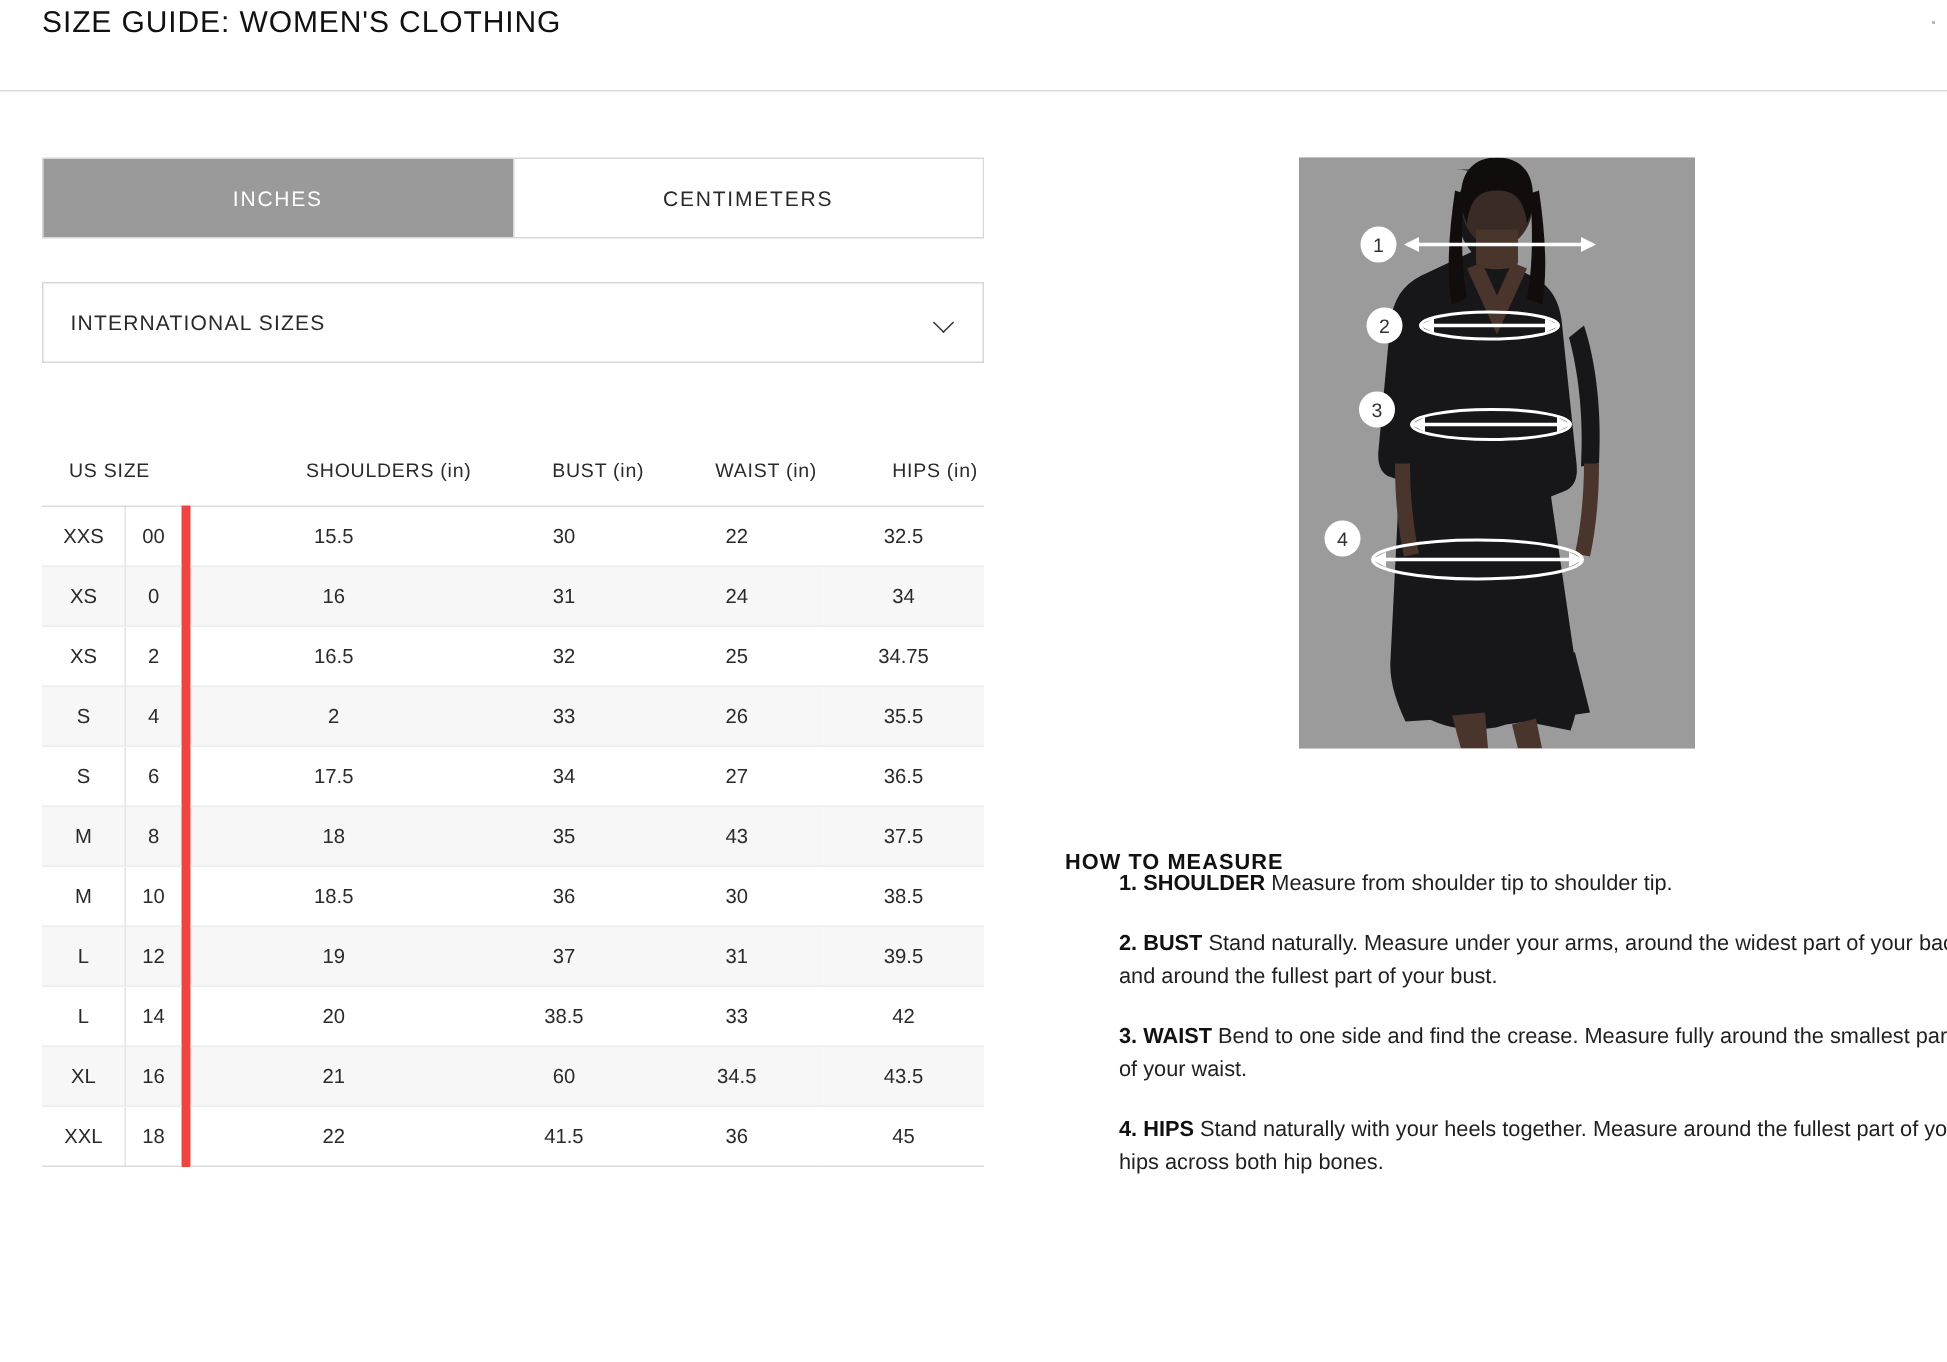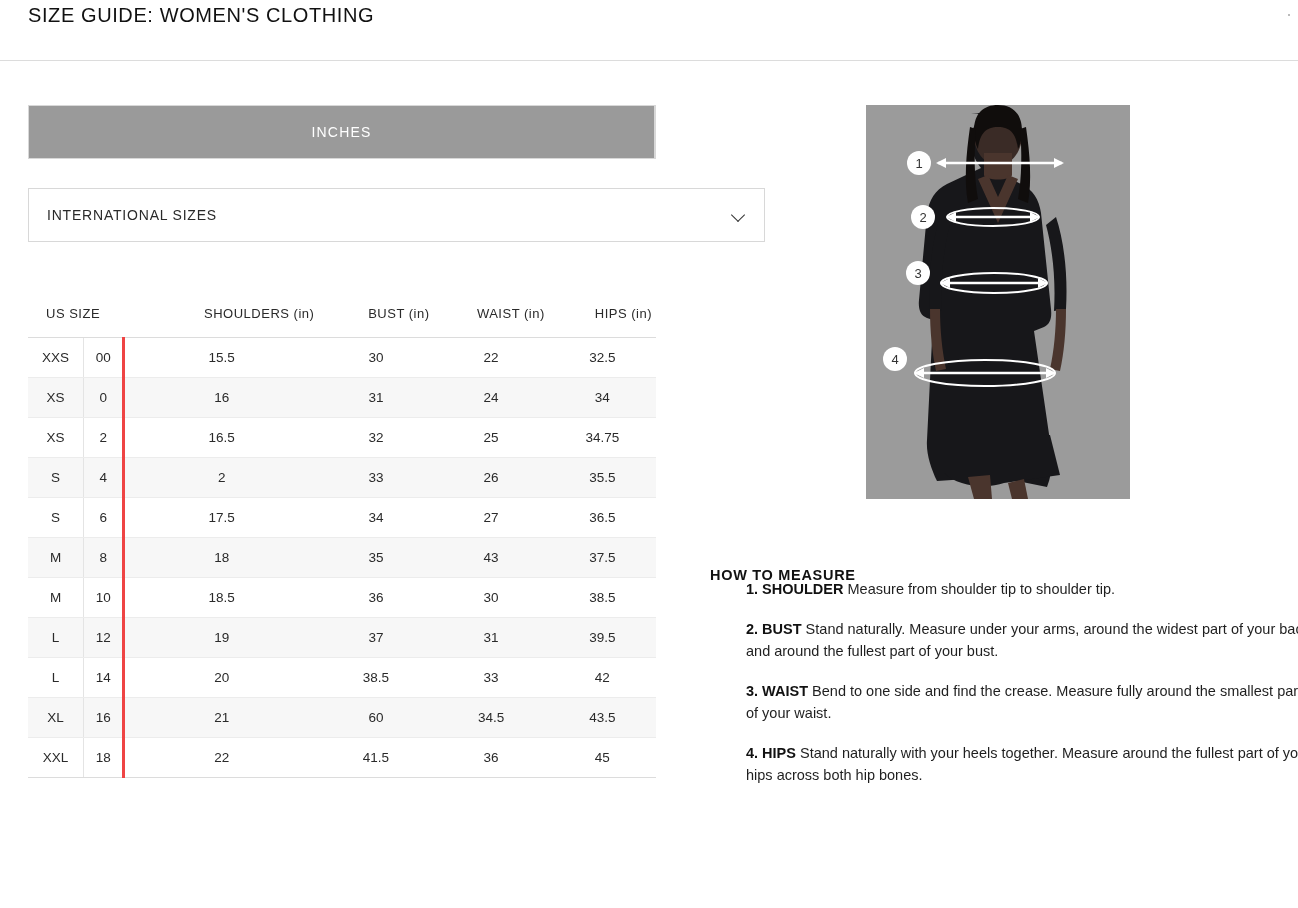--- a/index.html
+++ b/index.html
@@ -71,21 +71,21 @@
     background: #9a9a9a;
     color: #ffffff;
     border-right: 1px solid #d8d8d8;
   }
 
   
   .size-select {
     position: absolute;
     left: 28px;
     top: 188px;
-    width: 737px;
+    width: 628px;
     height: 54px;
     border: 1px solid #d8d8d8;
     background: #ffffff;
     display: flex;
     align-items: center;
     padding: 0 18px;
     cursor: pointer;
   }
   .size-select .label {
     font-size: 14px;
@@ -142,21 +142,21 @@
   }
   .size-table tr.alt td { background: #f7f7f7; }
   .size-table td.c-letter {
     width: 56px;
     text-align: center;
     border-right: 1px solid #e4e4e4;
   }
   .size-table td.c-num {
     width: 40px;
     text-align: center;
-    border-right: 3px solid #ef4444;
+    border-right: 6px solid #ef4444;
   }
   .size-table col.shoulders { width: 196px; }
   .size-table col.bust { width: 116px; }
   .size-table col.waist { width: 116px; }
   .size-table col.hips { width: 108px; }
   .size-table tbody tr:last-child td { border-bottom: 1px solid #dcdcdc; }
 
   
   .figure {
     position: absolute;
@@ -200,20 +200,21 @@
 <body>
 
 <div class="page">
 
   <div class="page-title">SIZE GUIDE: WOMEN'S CLOTHING</div>
   <div class="header-rule"></div>
   <div class="corner-dot"></div>
 
   <div class="unit-tabs">
     <div class="unit-tab active">INCHES</div>
+    <div class="unit-tab">CENTIMETERS</div>
   </div>
 
   <div class="size-select">
     <span class="label">INTERNATIONAL SIZES</span>
     <span class="chevron"></span>
   </div>
 
   <table class="size-table">
     <colgroup>
       <col style="width:56px">

